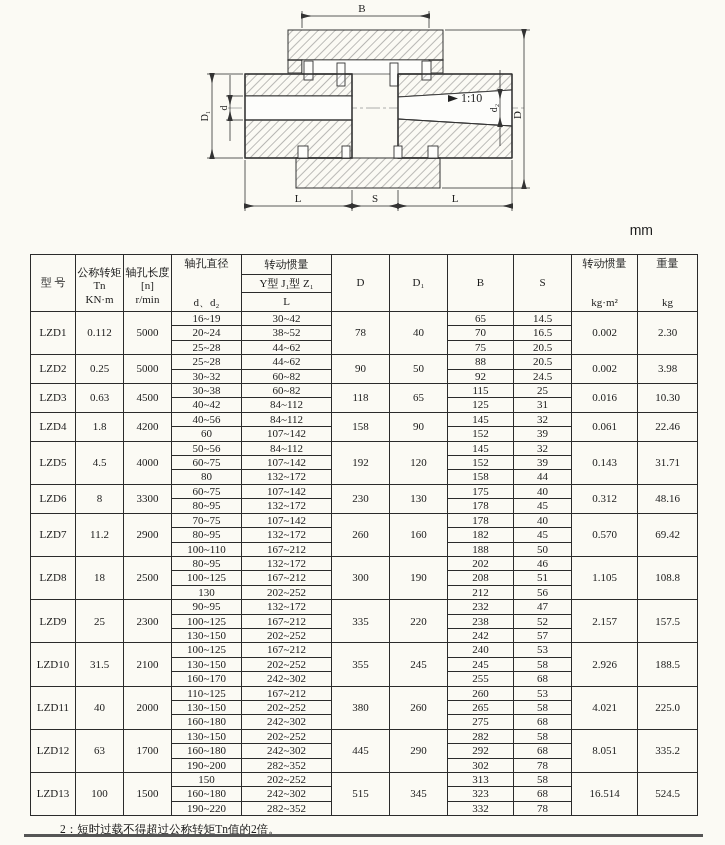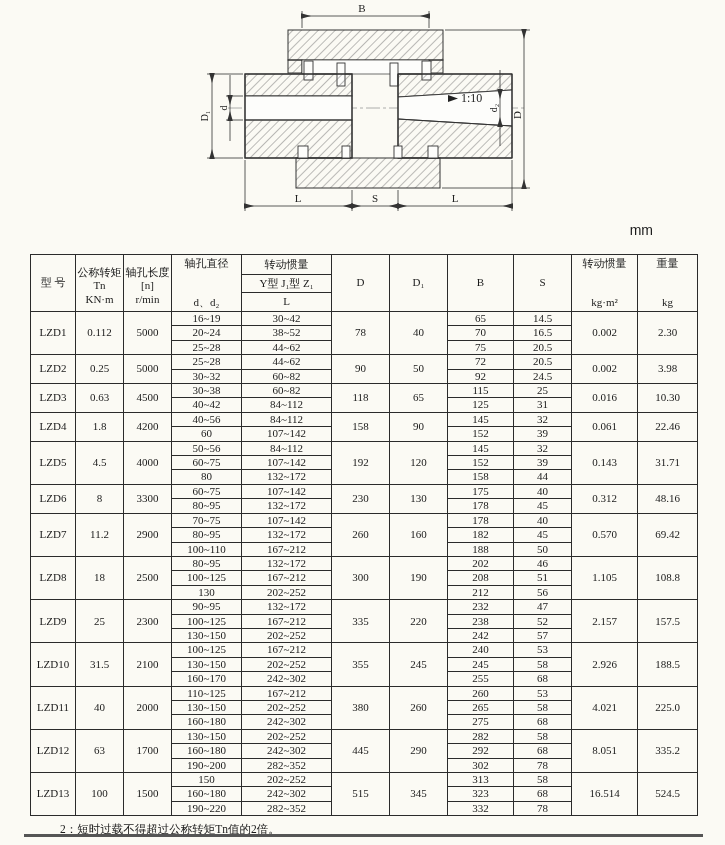--- a/index.html
+++ b/index.html
@@ -248,21 +248,21 @@
         <td>20.5</td>
       </tr>
       <tr>
         <td rowspan="2">LZD2</td>
         <td rowspan="2">0.25</td>
         <td rowspan="2">5000</td>
         <td>25~28</td>
         <td>44~62</td>
         <td rowspan="2">90</td>
         <td rowspan="2">50</td>
-        <td>72</td>
+        <td>88</td>
         <td>20.5</td>
         <td rowspan="2">0.002</td>
         <td rowspan="2">3.98</td>
       </tr>
       <tr>
         <td>30~32</td>
         <td>60~82</td>
         <td>92</td>
         <td>24.5</td>
       </tr>

